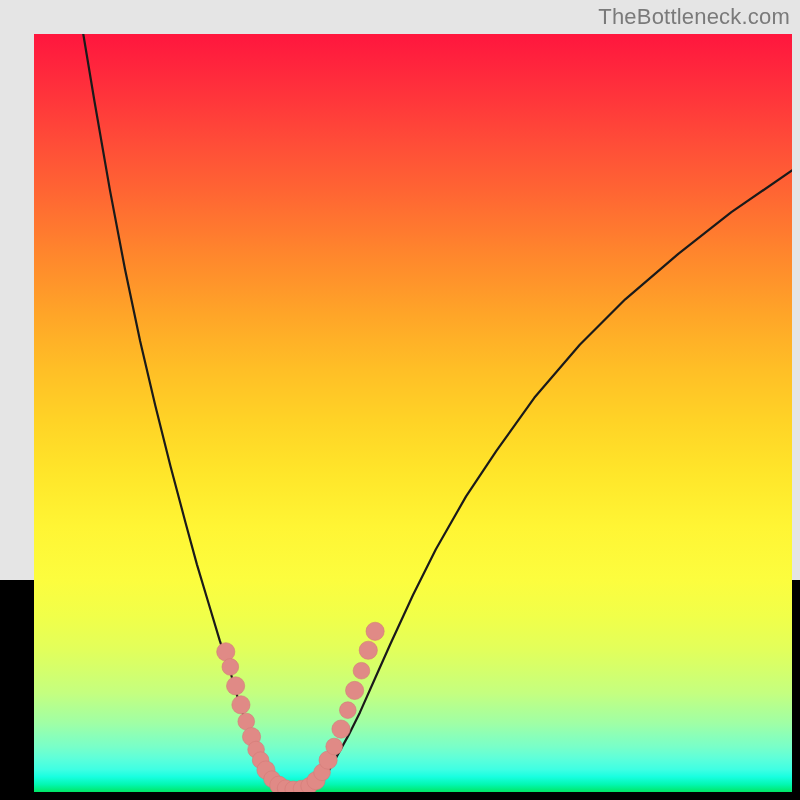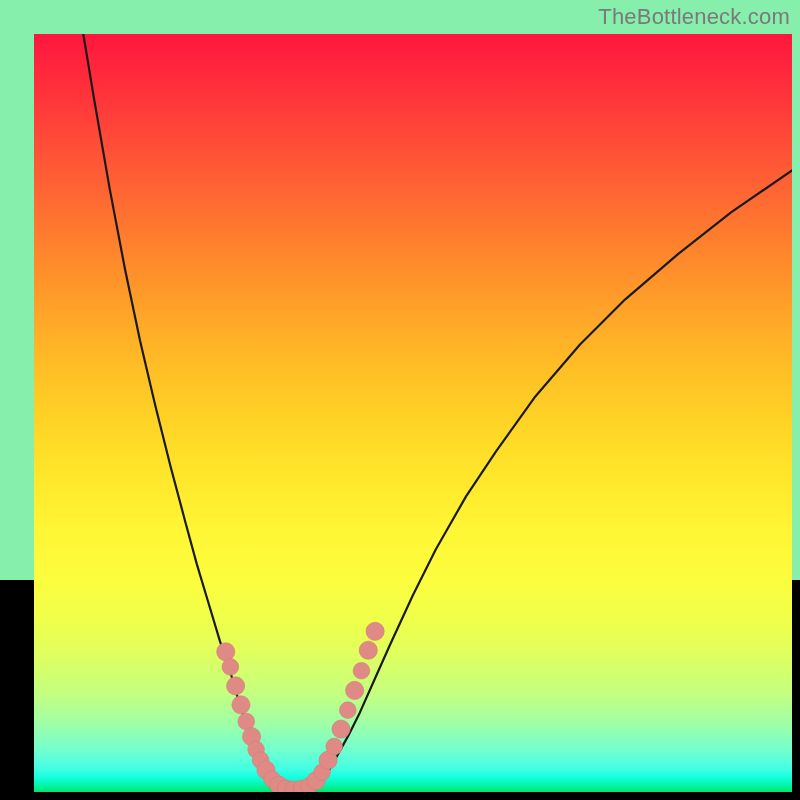--- a/index.html
+++ b/index.html
@@ -10,21 +10,21 @@
     overflow: hidden;
     background: #000;
     font-family: Arial, Helvetica, sans-serif;
   }
   .frame {
     position: absolute;
     left: 0;
     top: 0;
     width: 800px;
     height: 580px;
-    background: #86efac;
+    background: #e5e5e5;
   }
   .plot-area {
     position: absolute;
     left: 34px;
     top: 34px;
     width: 758px;
     height: 758px;
     overflow: hidden;
   }
   .gradient {

